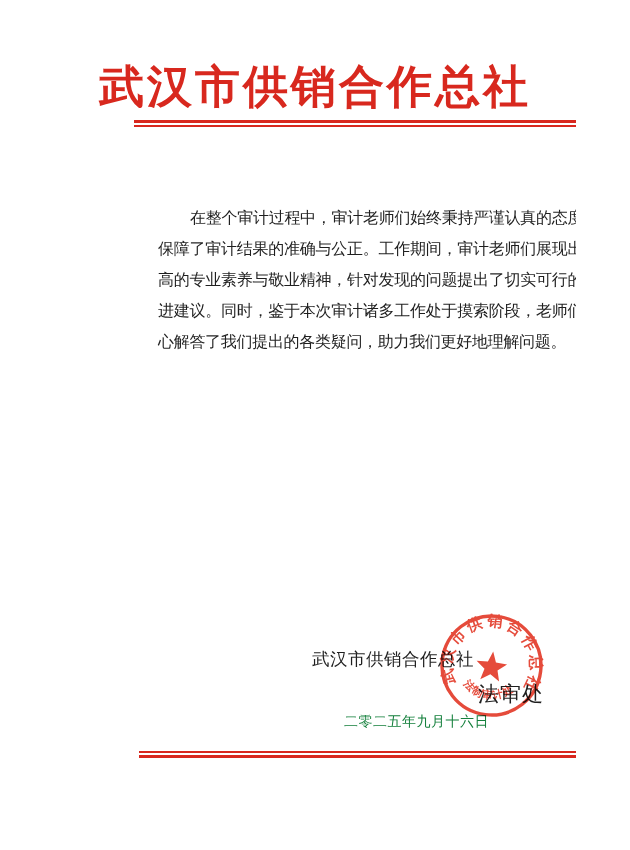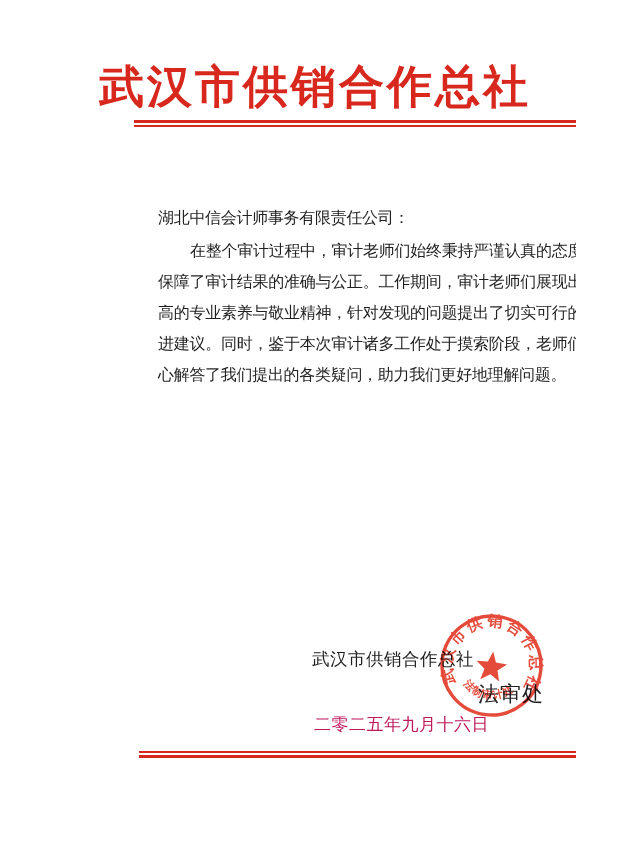--- a/index.html
+++ b/index.html
@@ -94,22 +94,22 @@
     font-size: 21px;
     color: #1f1f1f;
     letter-spacing: 1px;
     white-space: nowrap;
     margin-left: 16px;
   }
   .sig-date {
     position: absolute;
     top: 713px;
     right: 87px;
-    font-size: 17px;
-    color: #be185d;
+    font-size: 14px;
+    color: #15803d;
     letter-spacing: 0.5px;
     white-space: nowrap;
     text-align: center;
   }
 
   
   .stamp {
     position: absolute;
     top: 613px;
     left: 385px;
@@ -141,21 +141,20 @@
 
   <h1 class="letterhead-title">武汉市供销合作总社</h1>
 
   <div class="rule rule-top">
     <div class="bar bar-thick"></div>
     <div class="bar bar-thin"></div>
   </div>
 
 
   <main class="letter-body">
-    <p class="salutation">湖北中信会计师事务有限责任公司：</p>
     <p class="para">在整个审计过程中，审计老师们始终秉持严谨认真的态度，保障了审计结果的准确与公正。工作期间，审计老师们展现出极高的专业素养与敬业精神，针对发现的问题提出了切实可行的改进建议。同时，鉴于本次审计诸多工作处于摸索阶段，老师们耐心解答了我们提出的各类疑问，助力我们更好地理解问题。</p>
   </main>
 
   <div class="sig-org">武汉市供销合作总社</div>
 
   <div class="sig-dept">法审处</div>
 
   <div class="sig-date">二零二五年九月十六日</div>
 
   <svg class="stamp" viewBox="0 0 104 104" xmlns="http://www.w3.org/2000/svg" xmlns:xlink="http://www.w3.org/1999/xlink">

